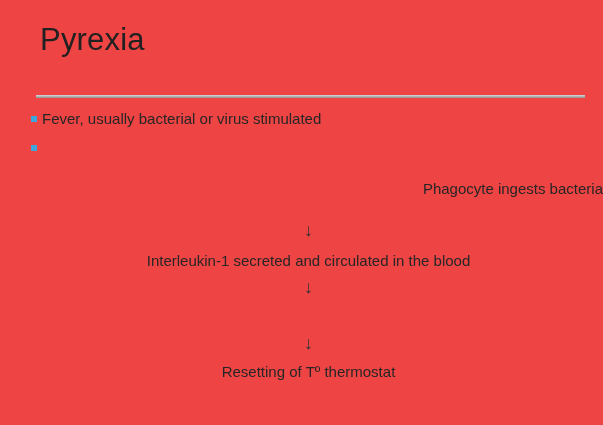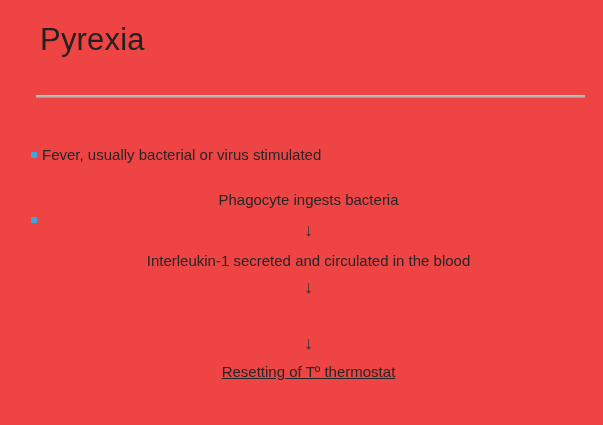--- a/index.html
+++ b/index.html
@@ -44,21 +44,20 @@
     list-style: none;
   }
 
   .bullet-item {
     display: flex;
     align-items: center;
     height: 29px;
     font-size: 15px;
     line-height: 29px;
     white-space: nowrap;
-    margin-top: 36px;
   }
 
   .bullet-item.bold .bullet-text { font-weight: bold; }
 
   .bullet-square {
     display: inline-block;
     width: 6px;
     height: 6px;
     background: #3FA6DC;
     margin-right: 5px;
@@ -78,27 +77,27 @@
     position: absolute;
     left: 0;
     right: 0;
     text-align: center;
     white-space: nowrap;
   }
 
   .flow-step { font-size: 15px; color: #262626; }
   .flow-arrow { font-size: 18px; color: #333333; }
 
-  .step-0 { top: 191px; }
+  .step-0 { top: 180px; text-align: right; }
   .arrow-0 { top: 220px; }
   .step-1 { top: 252px; text-align: center; }
   .arrow-1 { top: 277px; }
   .step-2 { top: 308px; }
   .arrow-2 { top: 333px; }
-  .step-3 { top: 363px; text-decoration: underline; }
+  .step-3 { top: 363px; }
 </style>
 </head>
 <body>
 
 <div class="slide">
 
   <h1 class="slide-title">Pyrexia</h1>
 
   <div class="title-divider"></div>
 

